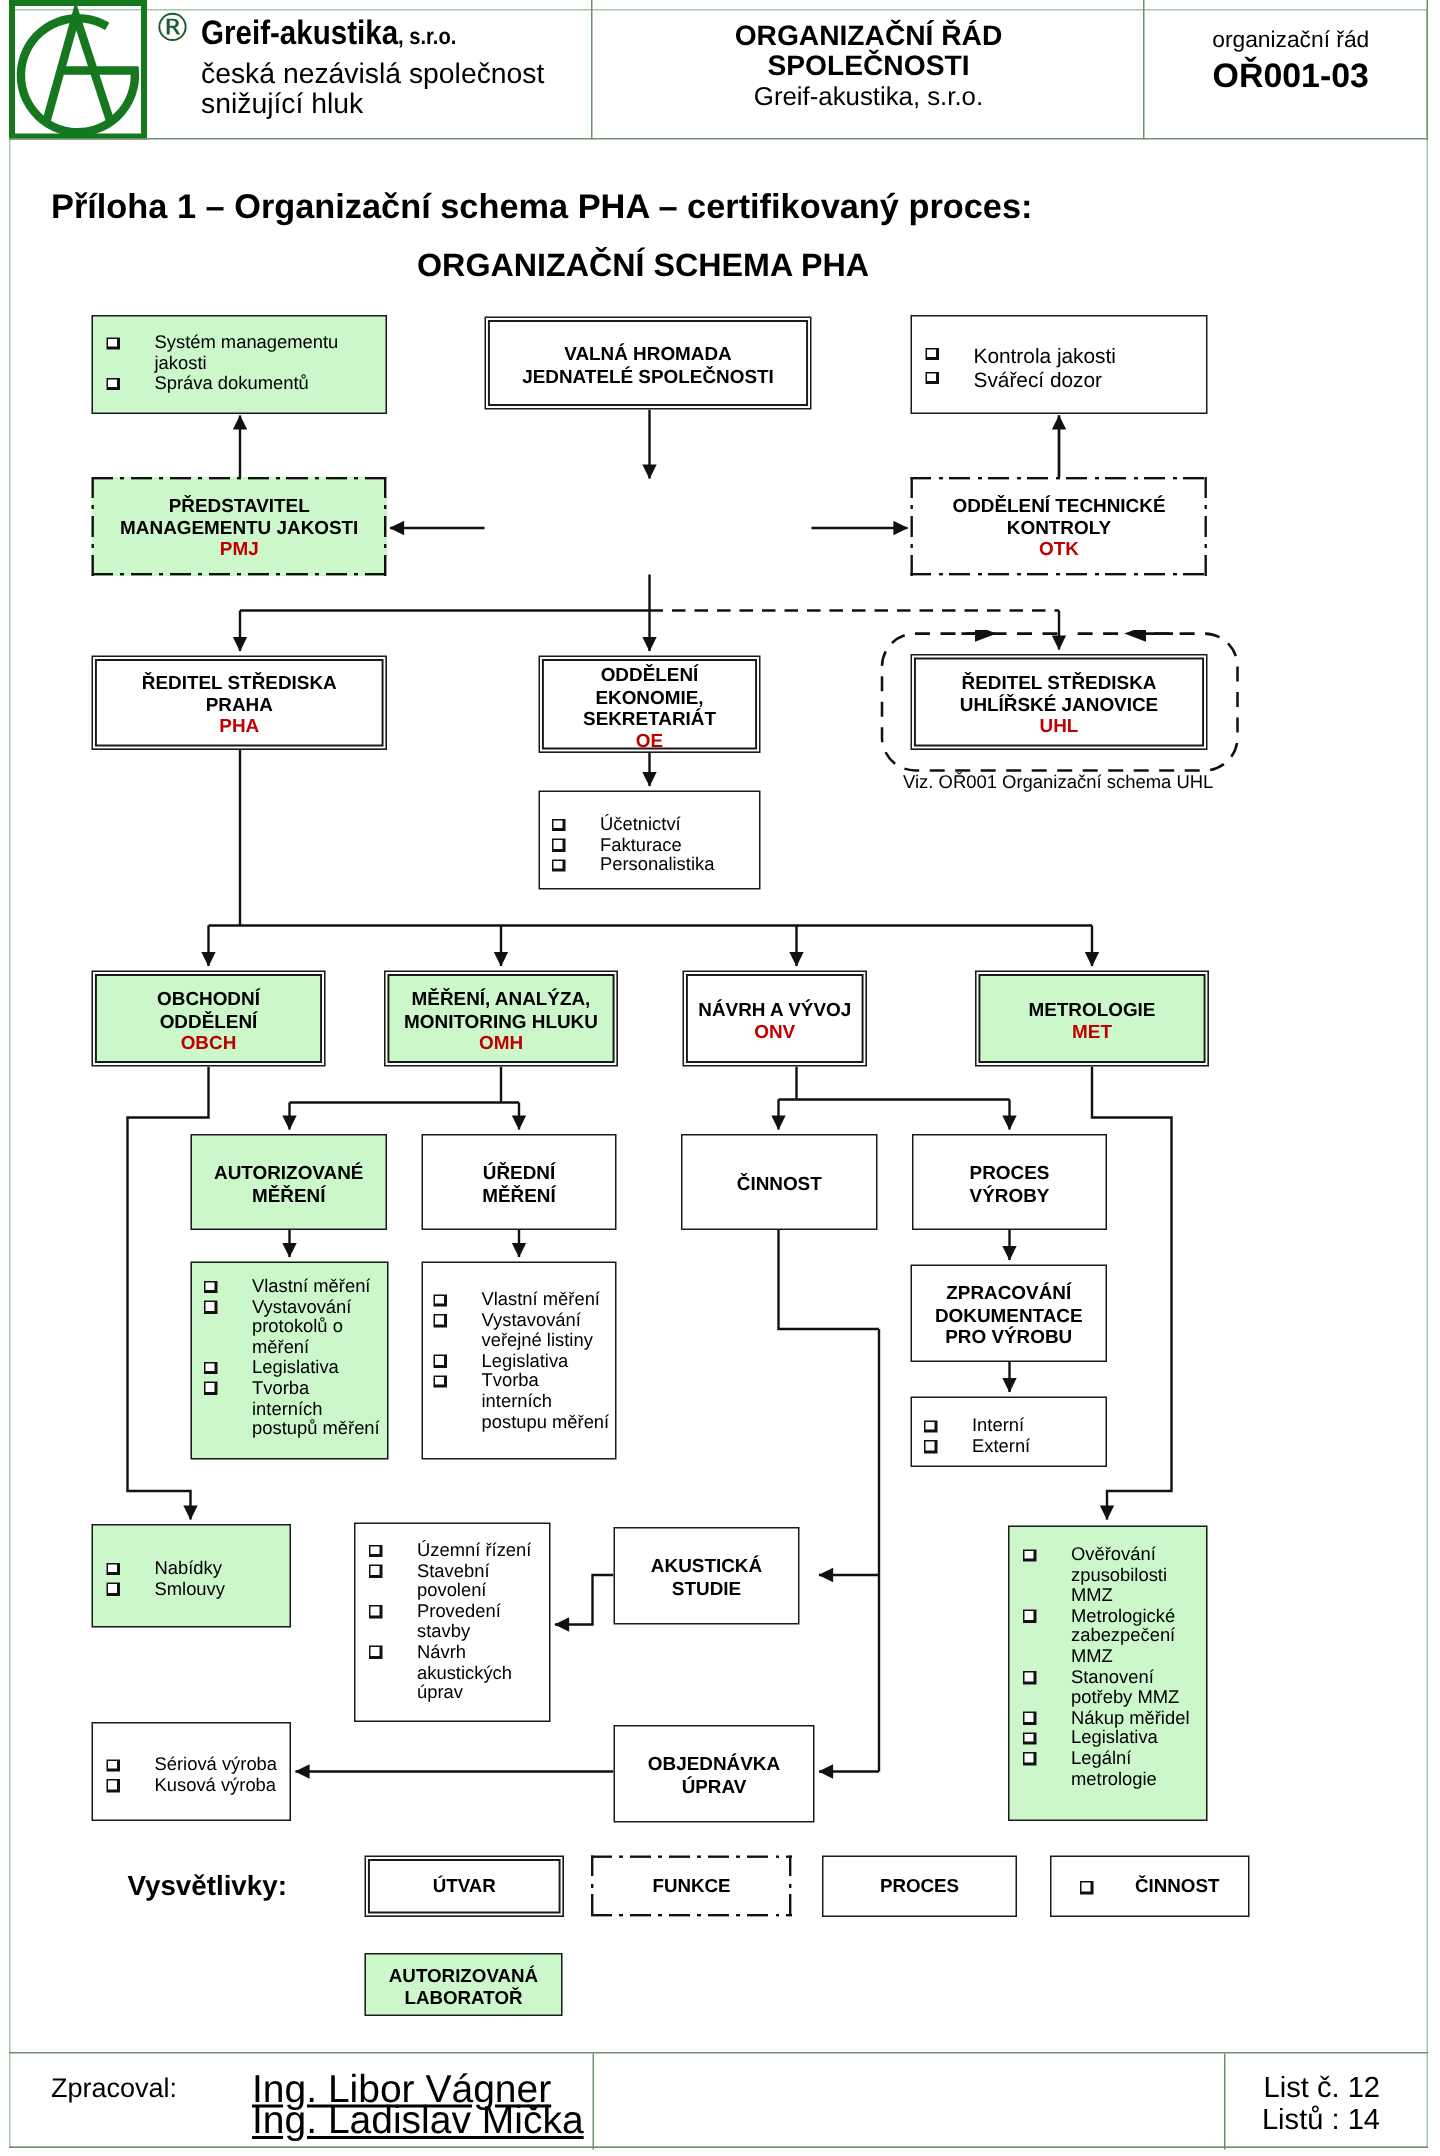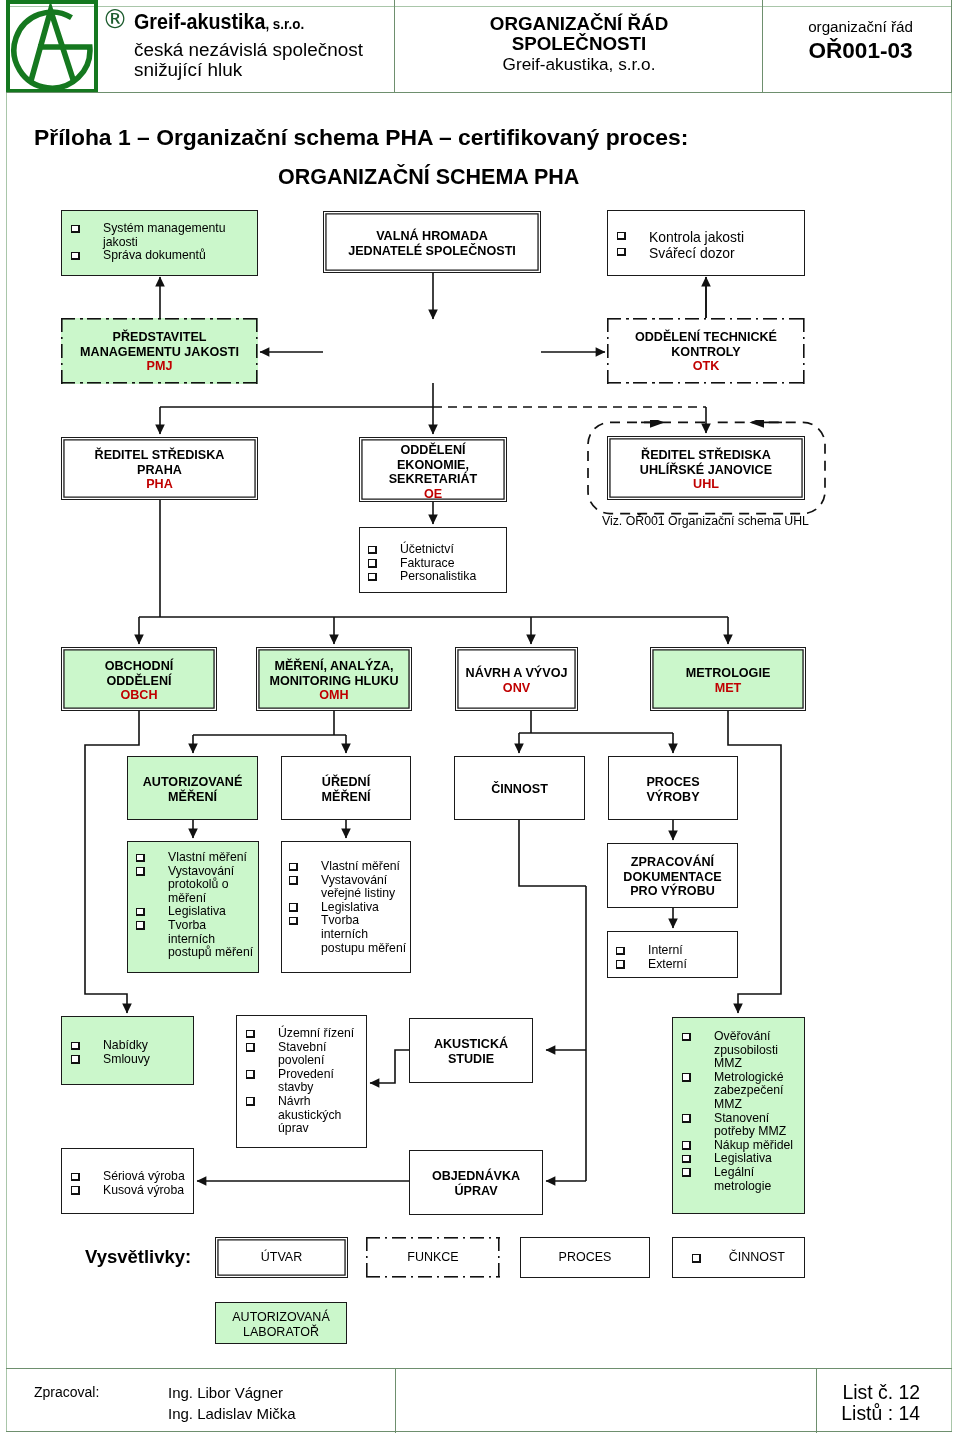--- a/index.html
+++ b/index.html
@@ -74,29 +74,29 @@
   ul.bl li{position:relative;font-size:12.25px;line-height:13.6px;padding-left:32px;}
   ul.bl.big li{font-size:13.9px;line-height:16px;}
   .bsq{position:absolute;left:0;top:2.5px;width:8.6px;height:8.6px;background:#fff;box-sizing:border-box;
        border-top:1.3px solid #111;border-left:1.3px solid #111;border-right:2.3px solid #111;border-bottom:2.3px solid #111;}
 
   .note{position:absolute;font-size:12.3px;line-height:14px;}
 
   
   .legend-label{position:absolute;font-size:18.5px;line-height:20px;font-weight:bold;}
   .lg{position:absolute;box-sizing:border-box;border:1.6px solid #1a1a1a;background:#fff;
-      font-size:12.5px;font-weight:normal;display:flex;align-items:center;justify-content:center;line-height:15px;}
+      font-size:12.5px;font-weight:bold;display:flex;align-items:center;justify-content:center;line-height:15px;margin-left:28px;}
   .lg.green{background:#cbf7cb;}
   .lg.dbl{border:1.3px solid #1a1a1a;box-shadow:inset 0 0 0 1.3px #fff, inset 0 0 0 2.6px #1a1a1a;}
 
   .ftr{position:absolute;left:6px;top:1368px;width:946px;height:64px;box-sizing:border-box;
        border-top:1px solid #6e8f6e;border-bottom:1px solid #6e8f6e;}
   .ftr .sep{position:absolute;top:0;width:1px;height:64px;background:#6e8f6e;}
-  .f-label{position:absolute;left:28px;top:13px;font-size:14px;line-height:21px;}
-  .f-auth{position:absolute;left:162px;top:13px;font-size:15px;line-height:21px;}
+  .f-label{position:absolute;left:28px;top:13px;font-size:18px;line-height:21px;}
+  .f-auth{position:absolute;left:162px;top:13px;font-size:26px;line-height:21px;text-decoration:underline;}
   .f-sheet{position:absolute;left:811px;top:13px;width:135px;text-align:right;padding-right:32px;
            font-size:19.4px;line-height:21px;box-sizing:border-box;}
 </style>
 </head>
 <body>
 
 <div class="page">
   <div class="pborder"></div>
 
   <div class="hdr">

